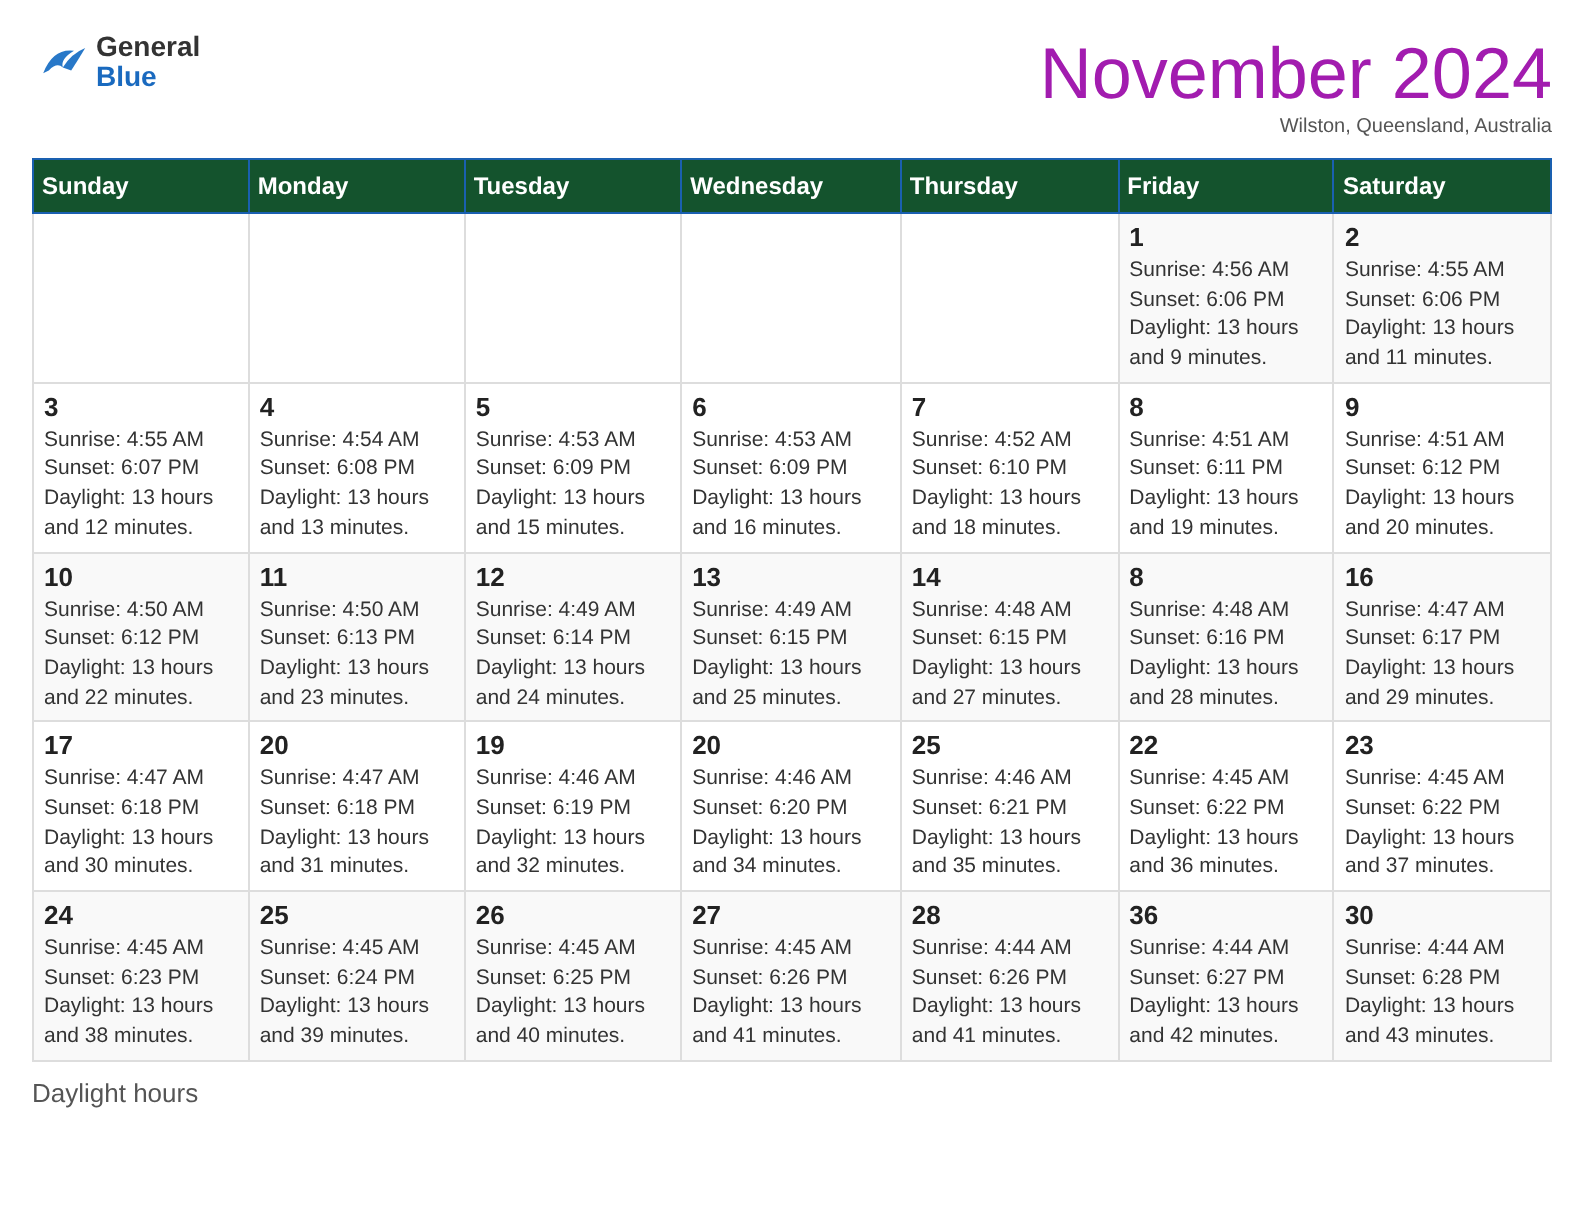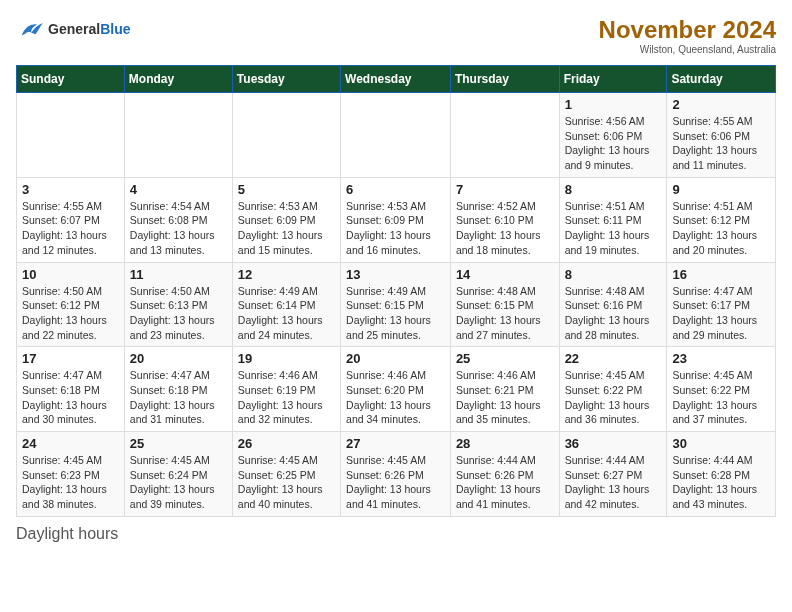--- a/index.html
+++ b/index.html
@@ -16,38 +16,38 @@
       align-items: flex-start;
       margin-bottom: 10px;
     }
     .logo {
       display: flex;
       align-items: center;
       gap: 4px;
     }
     .logo-text {
       display: flex;
-      flex-direction: row;
+      flex-direction: column;
       font-size: 14px;
       font-weight: bold;
       line-height: 1.1;
     }
     .logo-general { color: #333; }
     .logo-blue { color: #1a6abf; }
     .logo-bird {
       width: 28px;
       height: 28px;
     }
     .title-block {
       text-align: right;
     }
     .month-title {
-      font-size: 24px;
-      font-weight: bold;
-      color: #a16207;
+      font-size: 36px;
+      font-weight: normal;
+      color: #a21caf;
     }
     .location {
       font-size: 10px;
       color: #555;
     }
     .calendar {
       width: 100%;
       border-collapse: collapse;
       font-size: 11px;
     }
@@ -83,21 +83,21 @@
     .day-info {
       color: #333;
       font-size: 10.5px;
       line-height: 1.4;
     }
     .empty-cell {
       background: #fff !important;
     }
     .footer {
       margin-top: 8px;
-      font-size: 16px;
+      font-size: 13px;
       color: #555;
       text-align: left;
     }
   </style>
 </head>
 <body>
 
 <div class="header">
   <div class="logo">
     <svg class="logo-bird" viewBox="0 0 40 40">

